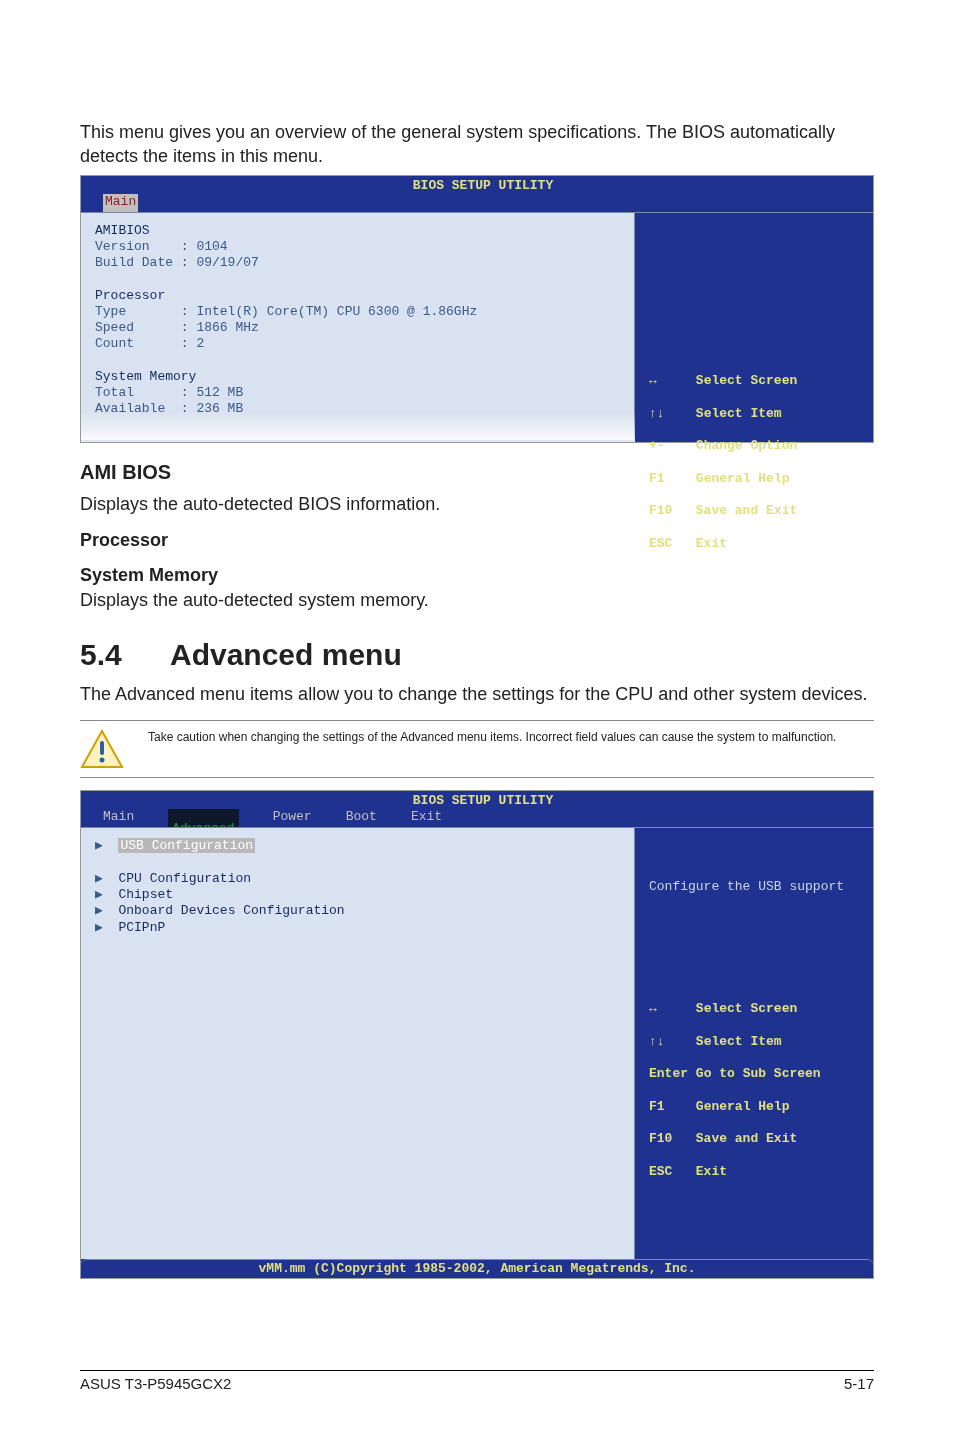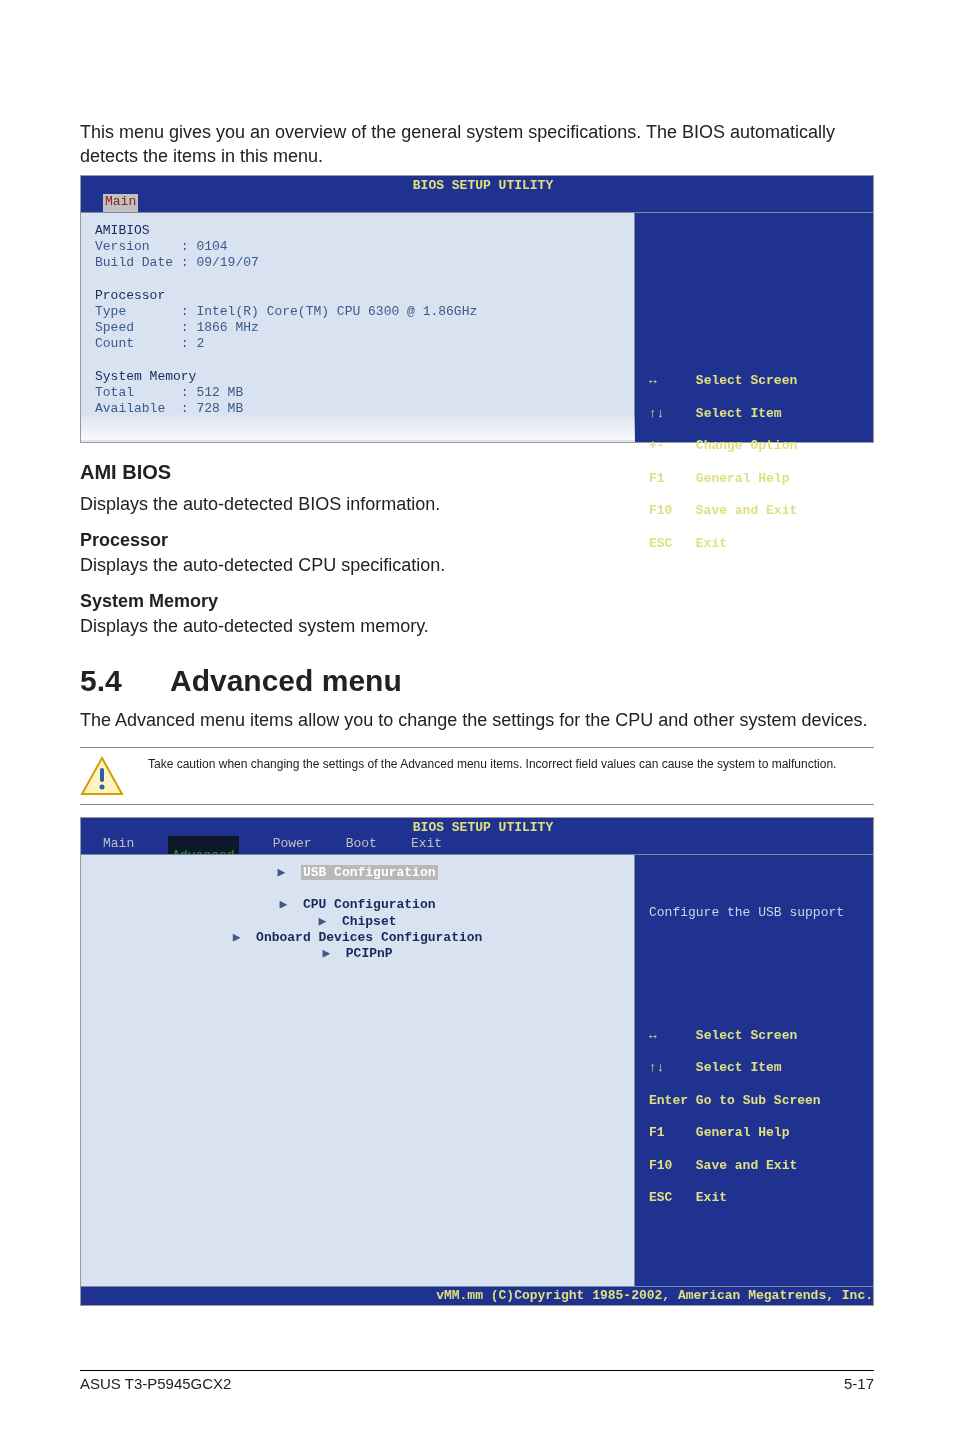--- a/index.html
+++ b/index.html
@@ -139,23 +139,24 @@
     color: #fff;
     padding: 0 2px;
   }
   .bios .arrow {
     color: #3a5a8a;
   }
   .bios .footer {
     background: #1f3290;
     color: #e0e080;
     font-weight: bold;
-    text-align: right;
+    text-align: center;
     padding: 1px 0;
     border-top: 1px solid #7a8aa0;
+    border-radius: 6px;
   }
   .bios .bottom-fade {
     position: absolute;
     left: 0; right: 238px; bottom: 0;
     height: 30px;
     background: linear-gradient(to top, rgba(255,255,255,0.9), rgba(255,255,255,0));
     pointer-events: none;
   }
 
   
@@ -206,40 +207,39 @@
         <div class="row">Version    : 0104</div>
         <div class="row">Build Date : 09/19/07</div>
         <div class="row">&nbsp;</div>
         <div class="row hdr">Processor</div>
         <div class="row">Type       : Intel(R) Core(TM) CPU 6300 @ 1.86GHz</div>
         <div class="row">Speed      : 1866 MHz</div>
         <div class="row">Count      : 2</div>
         <div class="row">&nbsp;</div>
         <div class="row hdr">System Memory</div>
         <div class="row">Total      : 512 MB</div>
-        <div class="row">Available  : 728 MB</div>
+        <div class="row">Available  : 236 MB</div>
       </div>
       <div class="right">
 <div style="height:110px;"></div>
 <div><span>↔</span>     <span>Select Screen</span></div>
 <div><span>↑↓</span>    <span>Select Item</span></div>
 <div><span>+-</span>    <span>Change Option</span></div>
 <div><span>F1</span>    <span>General Help</span></div>
 <div><span>F10</span>   <span>Save and Exit</span></div>
 <div><span>ESC</span>   <span>Exit</span></div>
       </div>
     </div>
     <div class="bottom-fade"></div>
   </div>
 
   <h2 class="sub">AMI BIOS</h2>
   <p class="body-text">Displays the auto-detected BIOS information.</p>
 
   <h3 class="sub2">Processor</h3>
-  <p class="body-text">Displays the auto-detected CPU specification.</p>
 
   <h3 class="sub2">System Memory</h3>
   <p class="body-text">Displays the auto-detected system memory.</p>
 
   <h1 class="big">
     <span class="num">5.4</span><span>Advanced menu</span>
   </h1>
   <p class="body-text">The Advanced menu items allow you to change the settings for the CPU and other system devices.</p>
 
   <div class="caution-block">
@@ -256,21 +256,21 @@
   <div class="bios">
     <div class="titlebar">BIOS SETUP UTILITY</div>
     <div class="tabs2">
       <span>Main</span>
       <span class="active">Advanced</span>
       <span>Power</span>
       <span>Boot</span>
       <span>Exit</span>
     </div>
     <div class="content" style="min-height:230px;">
-      <div class="left" style="color:#152a5c; font-weight:bold;text-align:center;">
+      <div class="left" style="color:#152a5c; font-weight:normal;">
         <div class="row"><span class="arrow">▶  </span><span class="selected">USB Configuration</span></div>
         <div class="row">&nbsp;</div>
         <div class="row"><span class="arrow">▶  </span><span>CPU Configuration</span></div>
         <div class="row"><span class="arrow">▶  </span><span>Chipset</span></div>
         <div class="row"><span class="arrow">▶  </span><span>Onboard Devices Configuration</span></div>
         <div class="row"><span class="arrow">▶  </span><span>PCIPnP</span></div>
       </div>
       <div class="right">
         <div class="help-desc">Configure the USB support</div>
 <div><span>↔</span>     <span>Select Screen</span></div>

